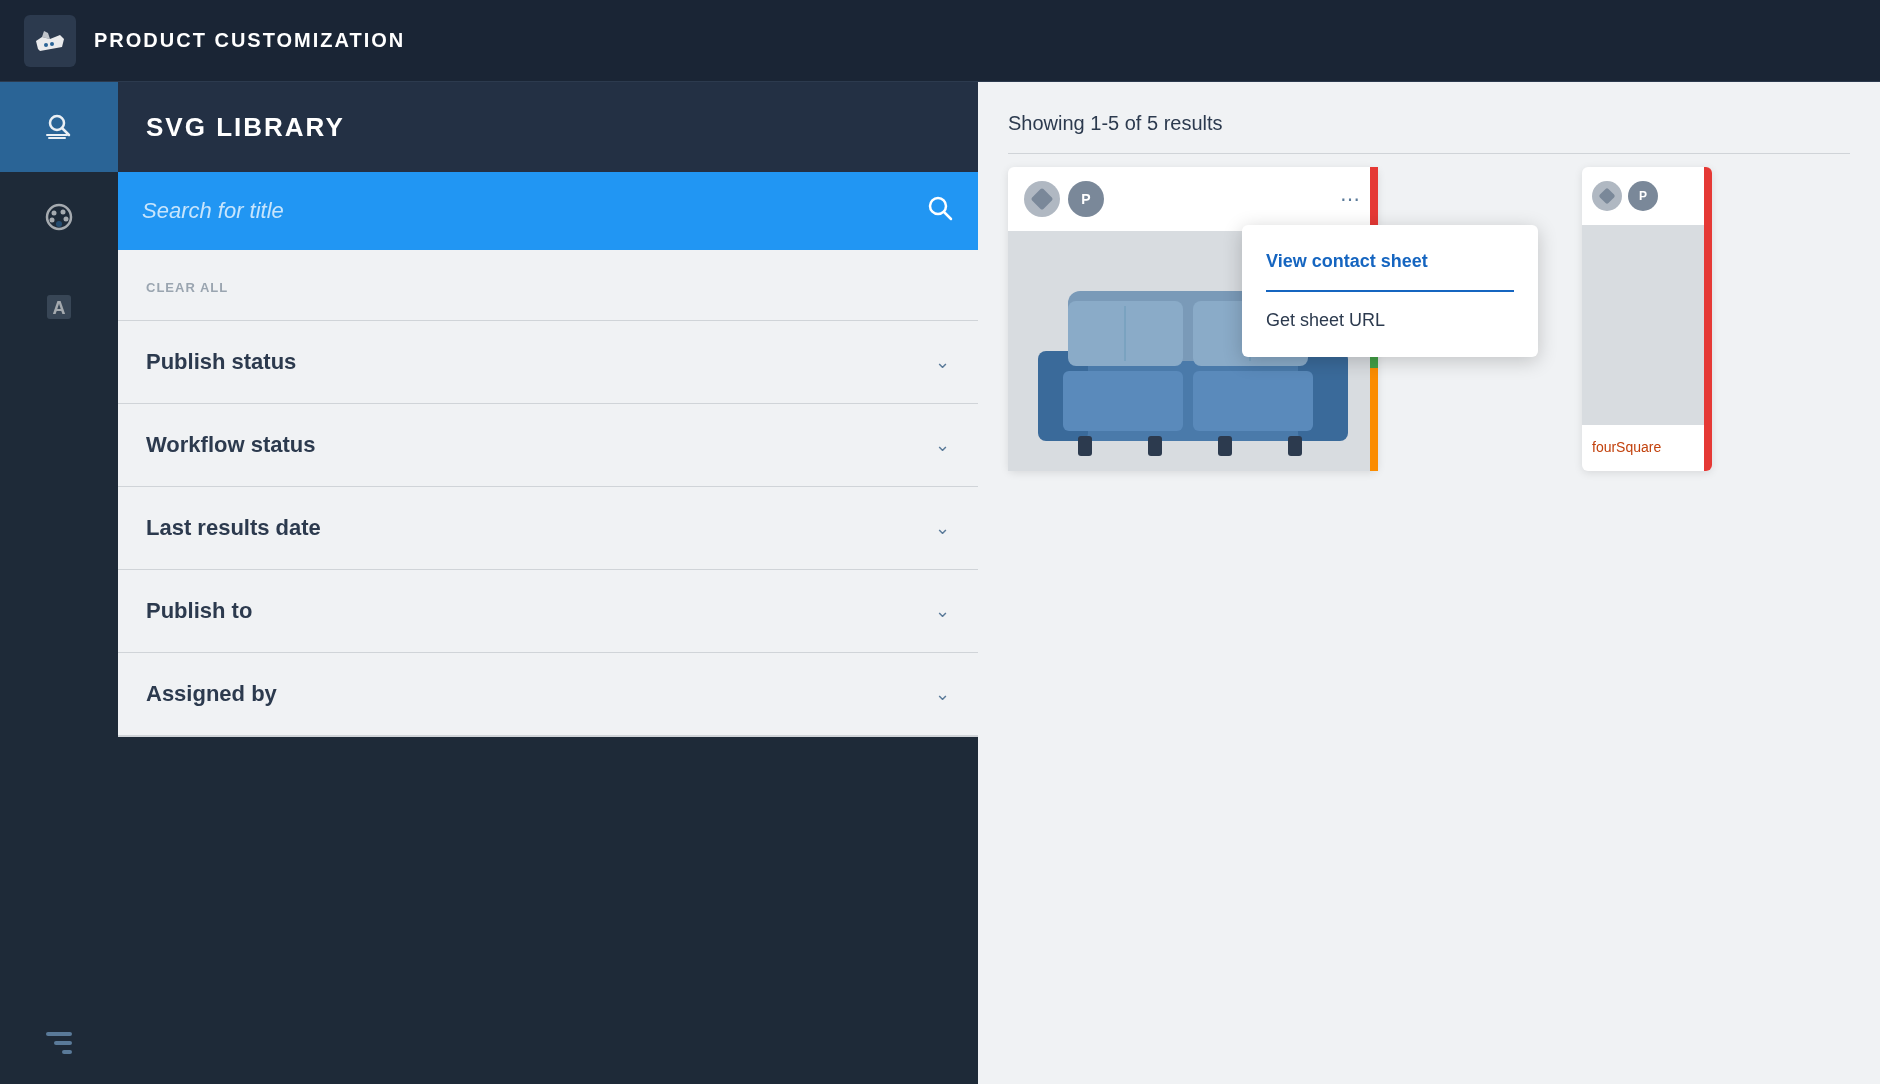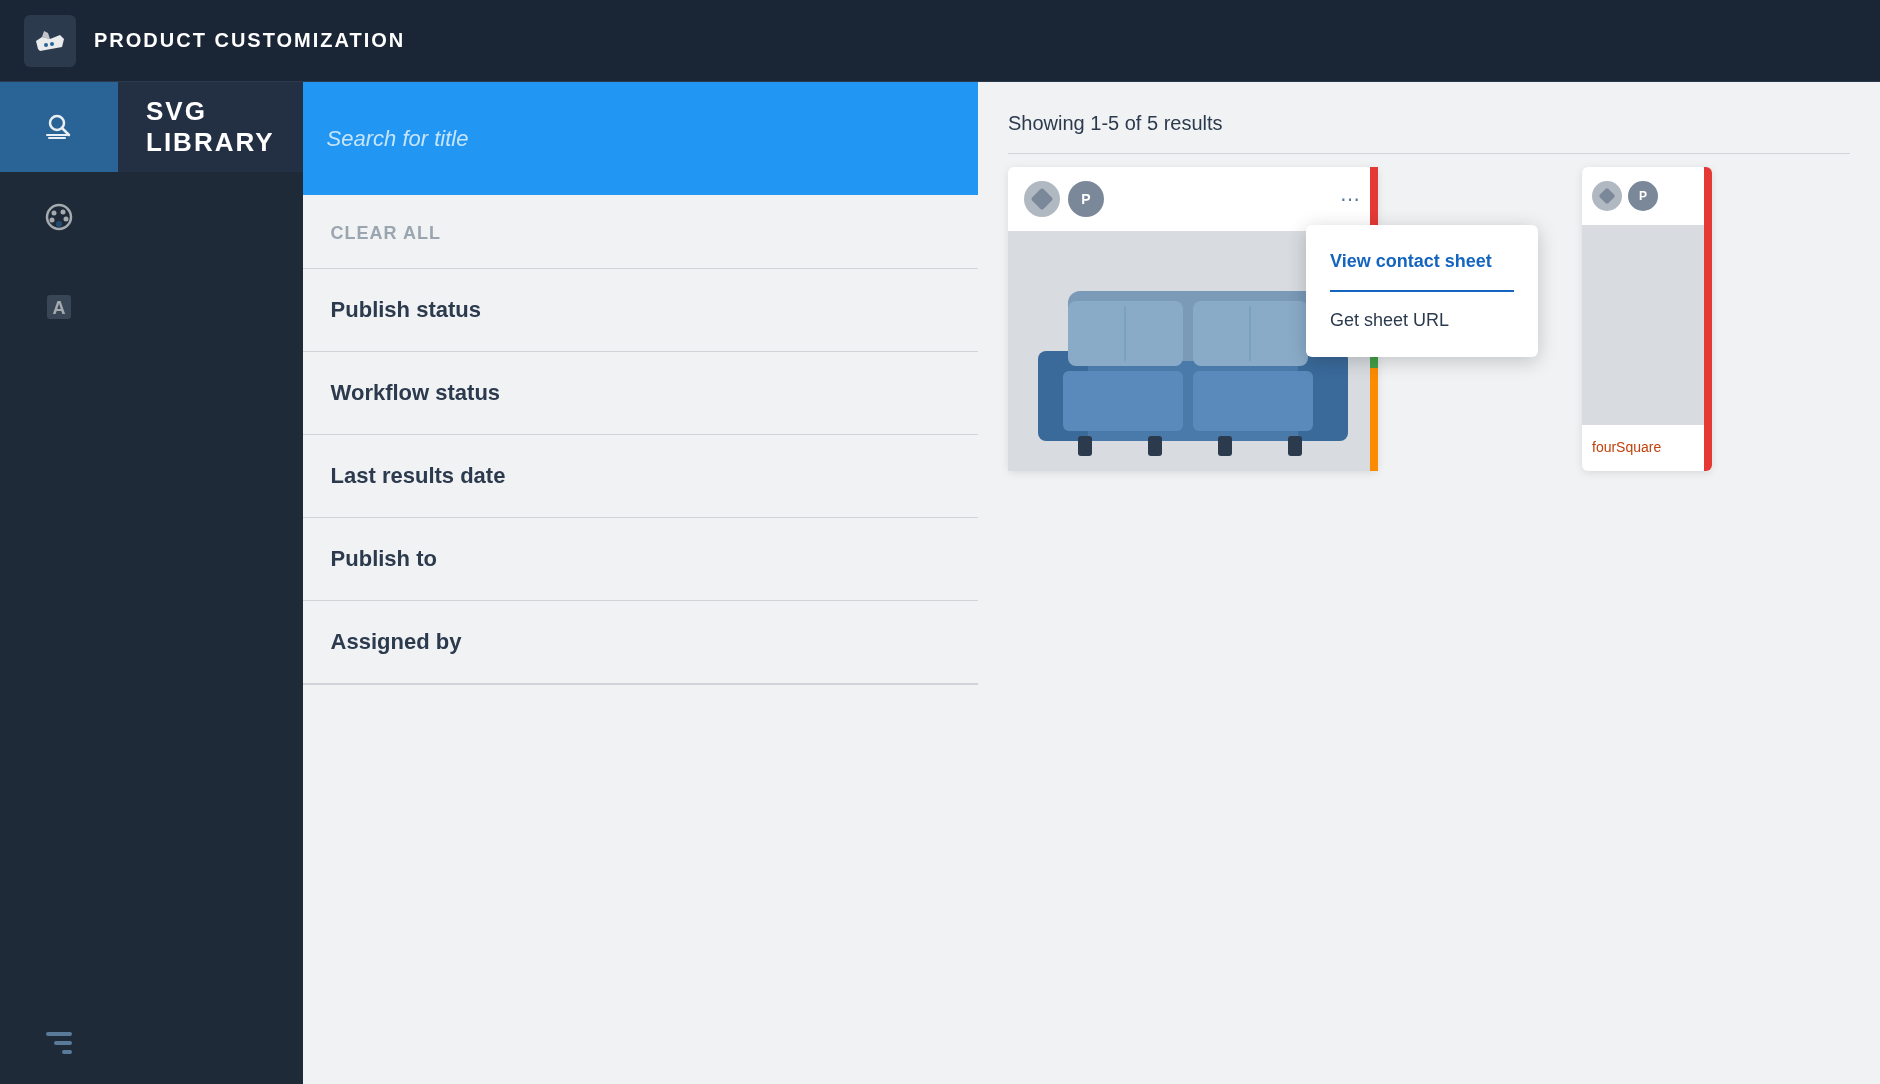--- a/index.html
+++ b/index.html
@@ -91,21 +91,21 @@
       width: 860px;
       background: #f0f2f4;
       display: flex;
       flex-direction: column;
       flex-shrink: 0;
     }
 
     
     .search-bar {
       background: #2196f3;
-      height: 113px;
+      height: 78px;
       display: flex;
       align-items: center;
       padding: 0 24px;
       gap: 40px;
     }
     .search-input {
       flex: 1;
       background: transparent;
       border: none;
       outline: none;
@@ -132,21 +132,21 @@
 
     
     .clear-all-row {
       padding: 28px 28px 24px 28px;
       border-bottom: 1px solid #d0d4d8;
     }
     .clear-all-btn {
       background: transparent;
       border: none;
       color: #9aa5b0;
-      font-size: 18px;
+      font-size: 13px;
       font-weight: 600;
       letter-spacing: 1px;
       cursor: pointer;
       text-transform: uppercase;
     }
 
     
     .filter-item {
       display: flex;
       align-items: center;
@@ -266,21 +266,21 @@
     }
 
     
     .context-menu {
       position: absolute;
       top: 58px;
       right: -160px;
       background: white;
       border-radius: 6px;
       box-shadow: 0 4px 20px rgba(0,0,0,0.2);
-      width: 232px;
+      width: 296px;
       z-index: 100;
       padding: 8px 0;
     }
     .context-menu-item {
       padding: 18px 24px;
       font-size: 18px;
       color: #2c3a4e;
       cursor: pointer;
       display: flex;
       align-items: center;
@@ -353,21 +353,21 @@
 
     <div class="sidebar-bottom">
       <div class="bars-icon">
         <div class="bar bar3"></div>
         <div class="bar bar2"></div>
         <div class="bar bar1"></div>
       </div>
     </div>
   </div>
 
-  <div style="display:flex; flex-direction:row; width:860px; flex-shrink:0;">
+  <div style="display:flex; flex-direction:column; width:860px; flex-shrink:0;">
 
     <div style="background:#233044; height:90px; display:flex; align-items:center; padding:0 28px;">
       <span style="color:white; font-size:26px; font-weight:600; letter-spacing:2px;">SVG LIBRARY</span>
     </div>
 
     <div class="filter-panel">
 
       <div class="search-bar">
         <input class="search-input" type="text" placeholder="Search for title" style="">
         <button class="search-icon-btn">

